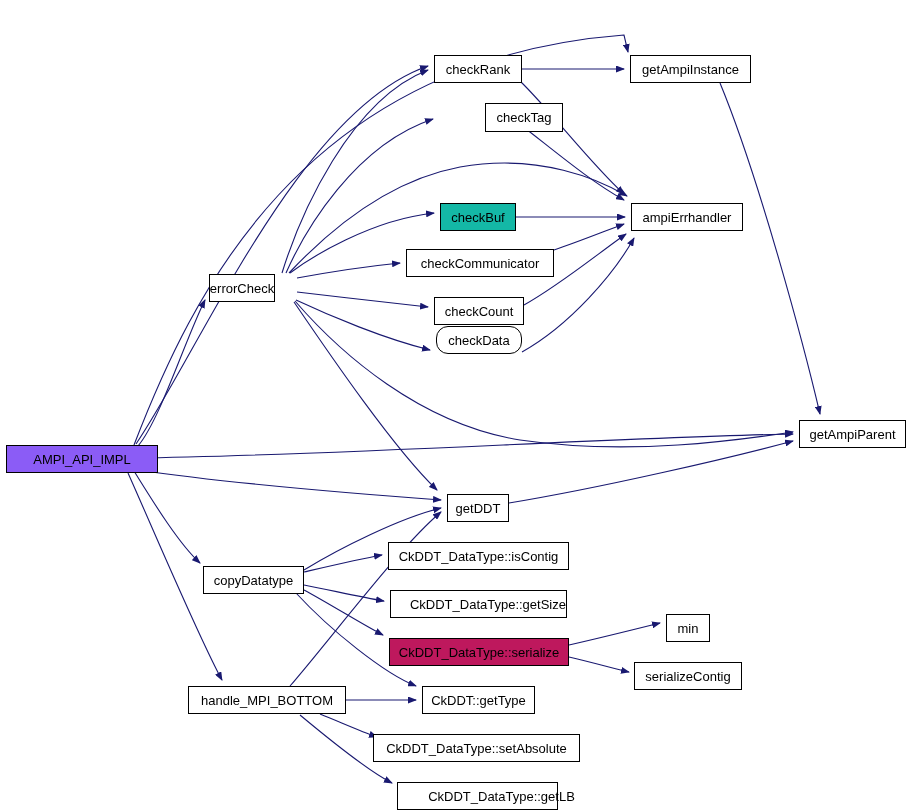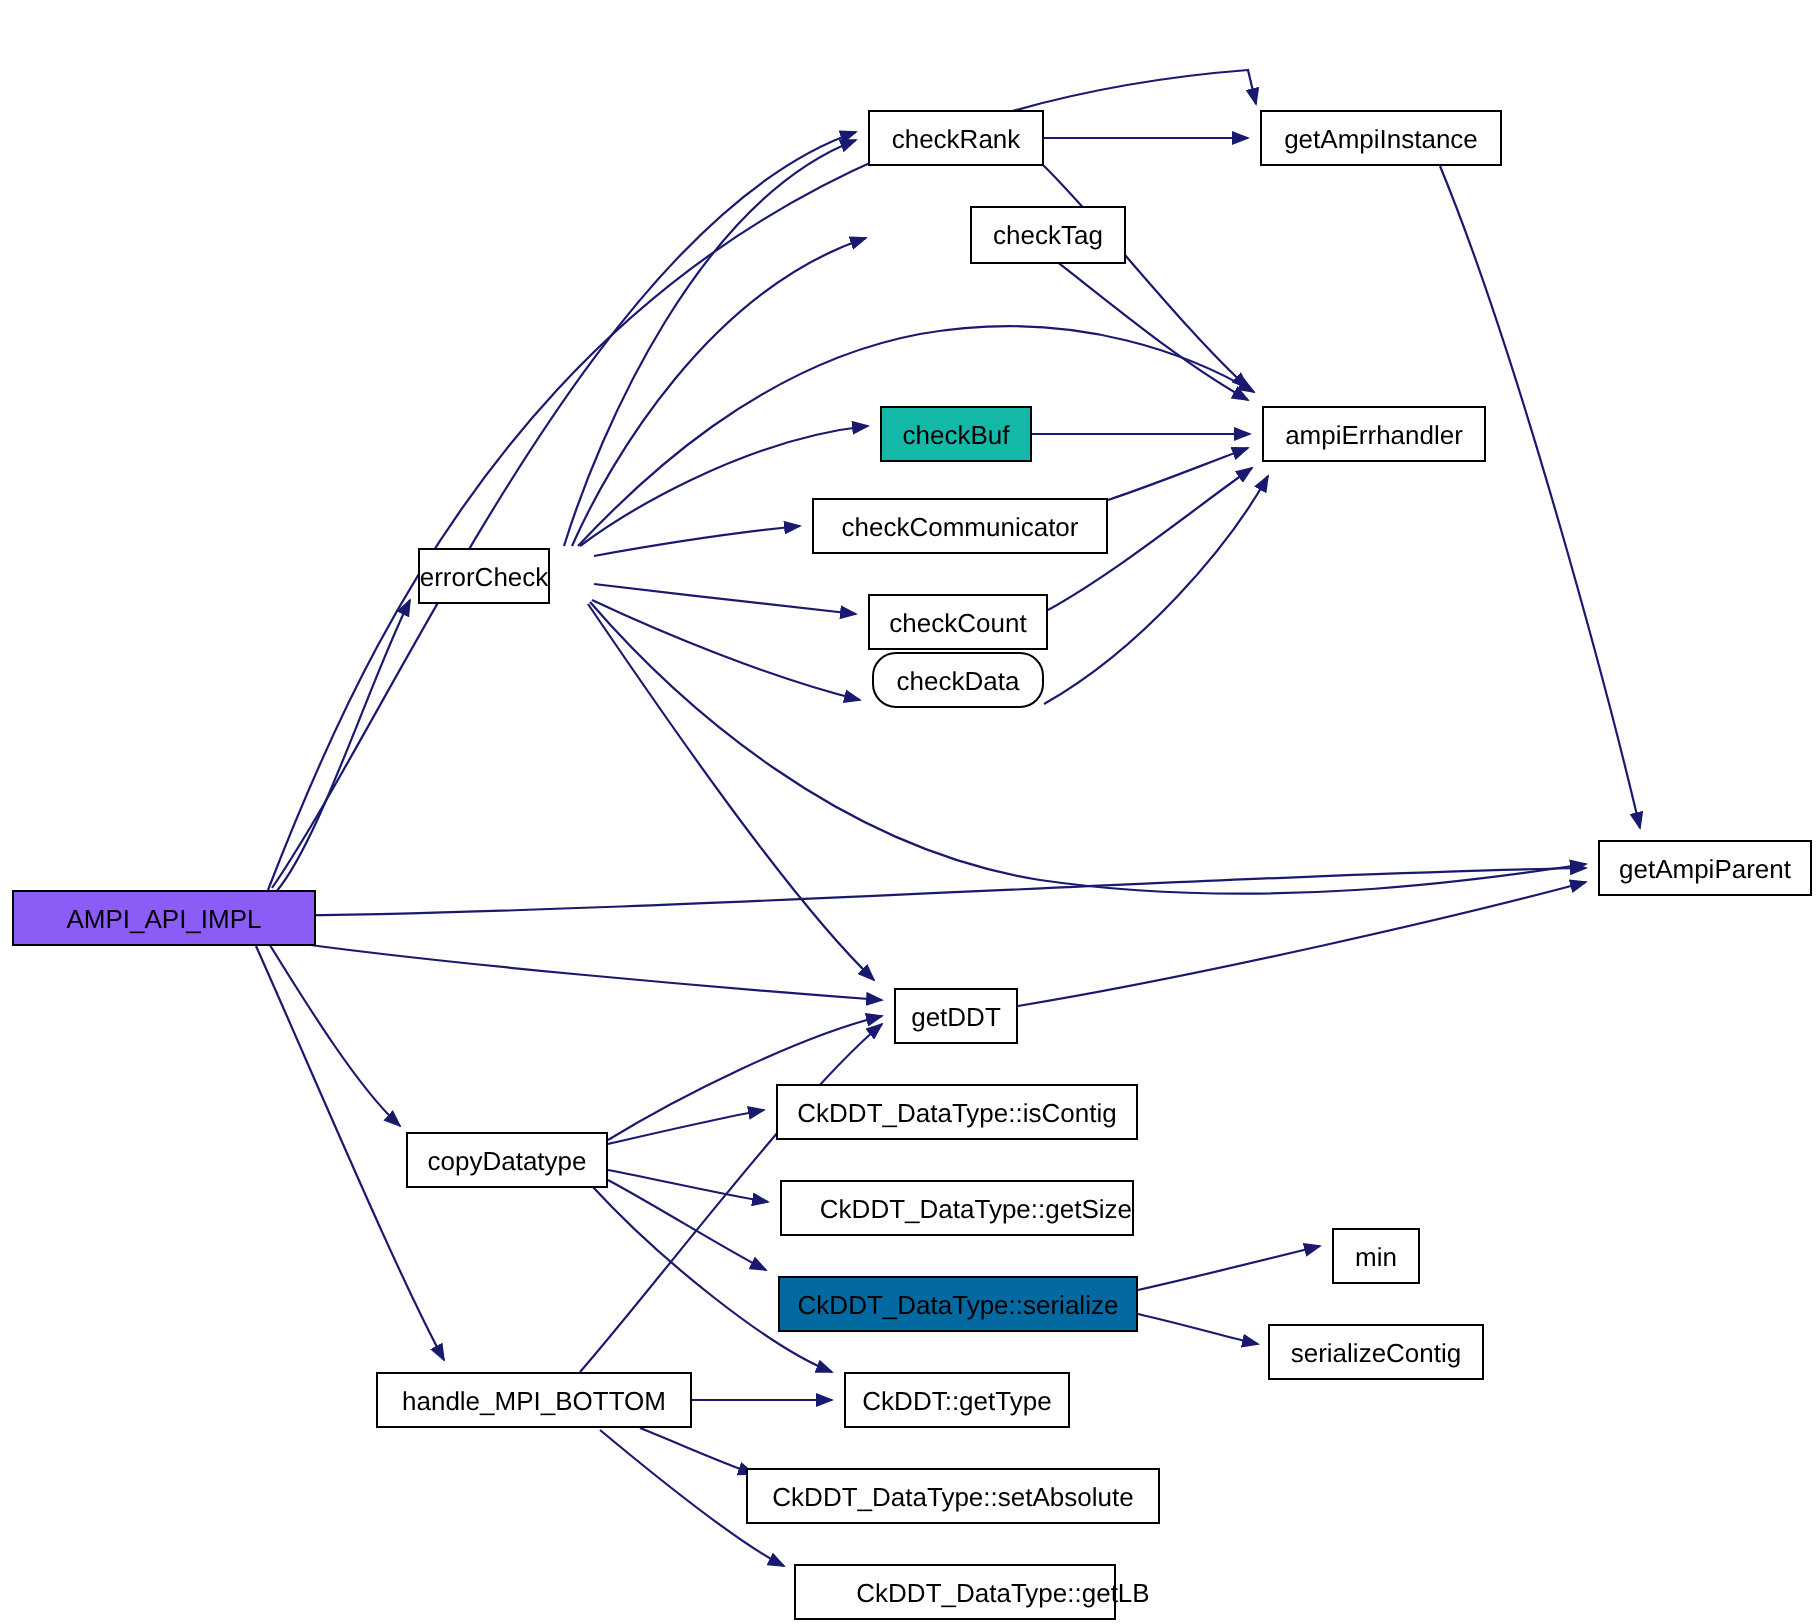--- a/index.html
+++ b/index.html
@@ -101,21 +101,21 @@
       </div>
       <div class="node" style="left: 203px; top: 566px; width: 101px; height: 28px; border-color: rgb(0, 0, 0); background: rgb(255, 255, 255);">
         <span>copyDatatype</span>
       </div>
       <div class="node" style="left: 388px; top: 542px; width: 181px; height: 28px; border-color: rgb(0, 0, 0); background: rgb(255, 255, 255);">
         <span>CkDDT_DataType::isContig</span>
       </div>
       <div class="node" style="left: 390px; top: 590px; width: 177px; height: 28px; border-color: rgb(0, 0, 0); background: rgb(255, 255, 255); justify-content: flex-end;">
         <span>CkDDT_DataType::getSize</span>
       </div>
-      <div class="node" style="left: 389px; top: 638px; width: 180px; height: 28px; border-color: rgb(0, 0, 0); background: #0369a1;">
+      <div class="node" style="left: 389px; top: 638px; width: 180px; height: 28px; border-color: rgb(0, 0, 0); background: #be185d;">
         <span>CkDDT_DataType::serialize</span>
       </div>
       <div class="node" style="left: 666px; top: 614px; width: 44px; height: 28px; border-color: rgb(0, 0, 0); background: rgb(255, 255, 255);">
         <span>min</span>
       </div>
       <div class="node" style="left: 634px; top: 662px; width: 108px; height: 28px; border-color: rgb(0, 0, 0); background: rgb(255, 255, 255);">
         <span>serializeContig</span>
       </div>
       <div class="node" style="left: 173px; top: 686px; width: 158px; height: 28px; border-color: rgb(0, 0, 0); background: rgb(255, 255, 255); margin-left: 15px;">
         <span>handle_MPI_BOTTOM</span>

